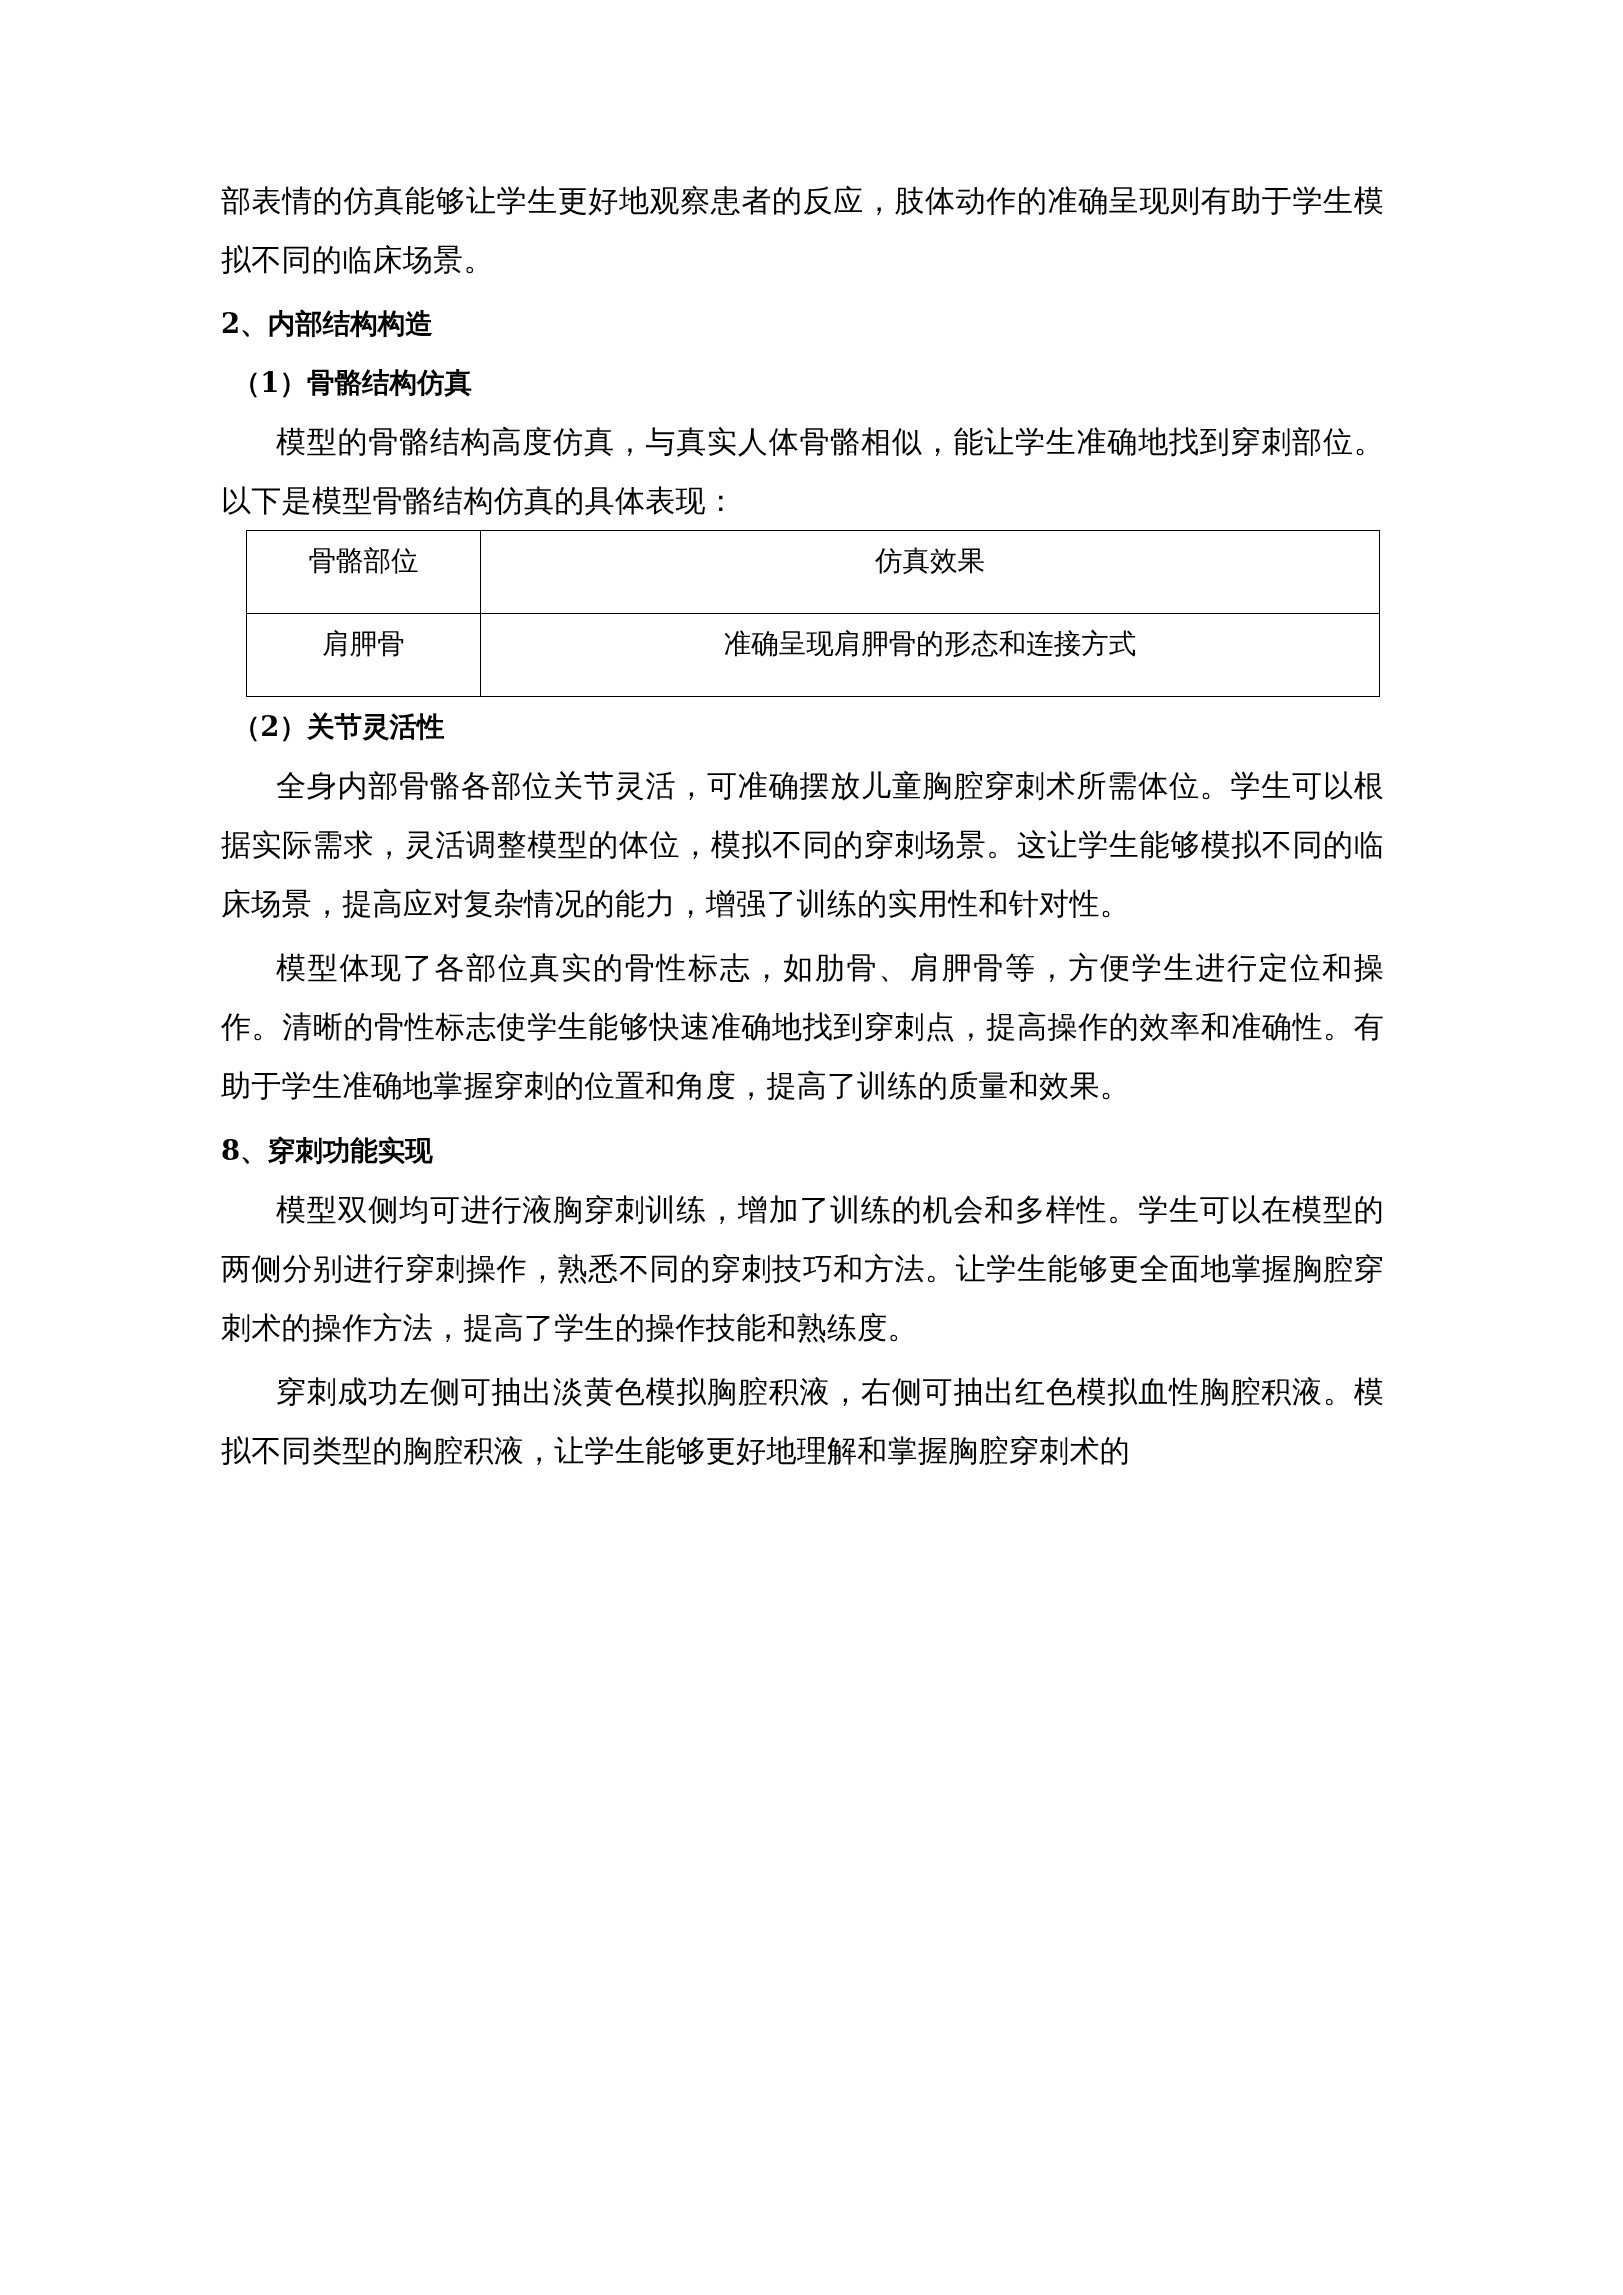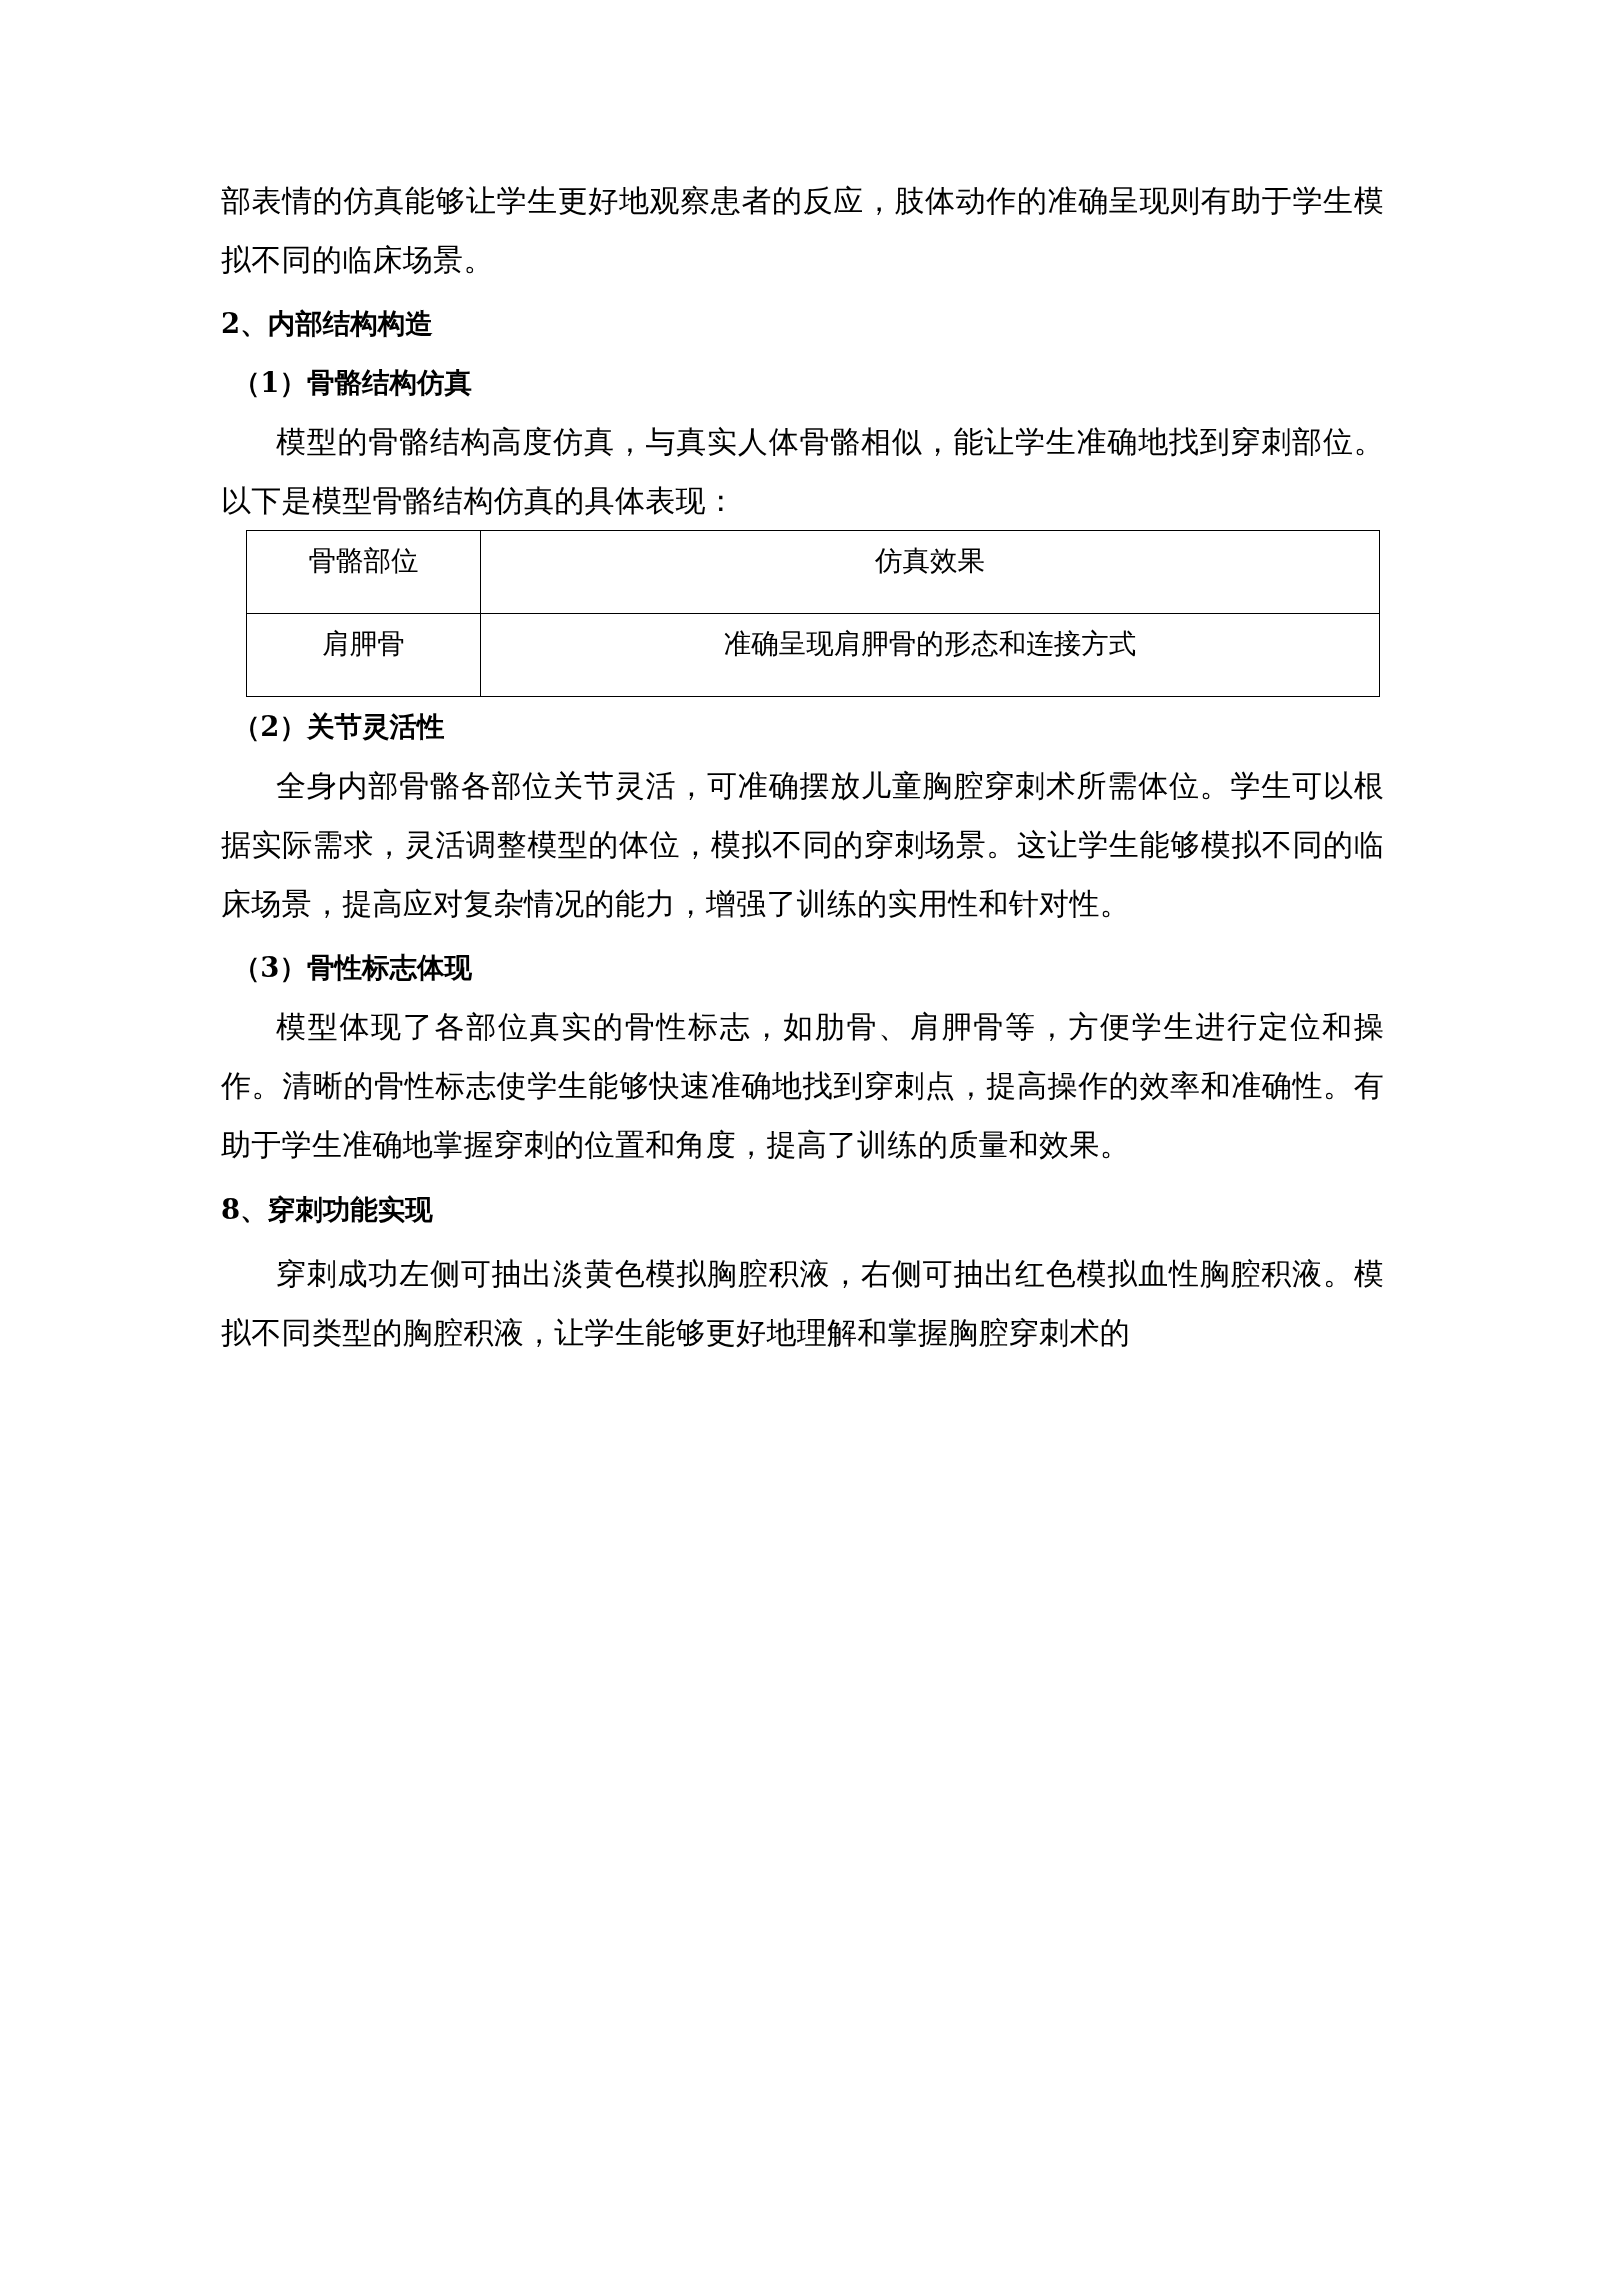--- a/index.html
+++ b/index.html
@@ -128,29 +128,29 @@
         </tbody>
       </table>
     </div>
 
     <p class="heading lvl3">（2）关节灵活性</p>
 
     <p class="para indent">全身内部骨骼各部位关节灵活，可准确摆放儿童胸腔穿刺术所需体位。学生可以根据实际需求，灵活调整模型的体位，模拟不同的穿刺场景。这让学生能够模拟不同的临床场景，提高应对复杂情况的能力，增强了训练的实用性和针对性。</p>
 
     <div class="gap-sm"></div>
 
-    <p class="heading lvl3">（3）骨性标志体现</p>
 
     <p class="para indent">模型体现了各部位真实的骨性标志，如肋骨、肩胛骨等，方便学生进行定位和操作。清晰的骨性标志使学生能够快速准确地找到穿刺点，提高操作的效率和准确性。有助于学生准确地掌握穿刺的位置和角度，提高了训练的质量和效果。</p>
 
     <div class="gap-sm"></div>
 
     <p class="heading lvl2">8、穿刺功能实现</p>
 
 
+    <p class="para indent">模型双侧均可进行液胸穿刺训练，增加了训练的机会和多样性。学生可以在模型的两侧分别进行穿刺操作，熟悉不同的穿刺技巧和方法。让学生能够更全面地掌握胸腔穿刺术的操作方法，提高了学生的操作技能和熟练度。</p>
 
     <div class="gap-sm"></div>
 
 
     <p class="para indent">穿刺成功左侧可抽出淡黄色模拟胸腔积液，右侧可抽出红色模拟血性胸腔积液。模拟不同类型的胸腔积液，让学生能够更好地理解和掌握胸腔穿刺术的</p>
 
   </div>
 </div>
 
 

